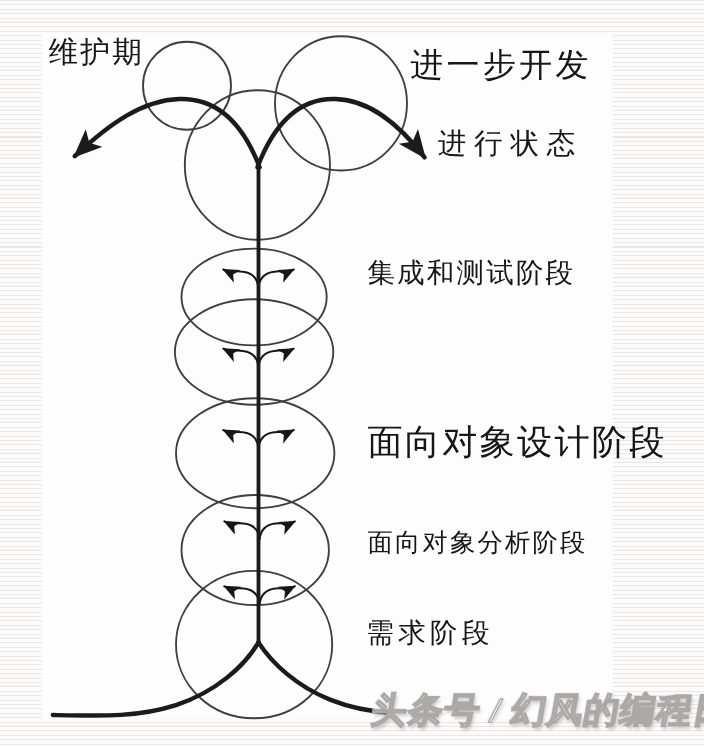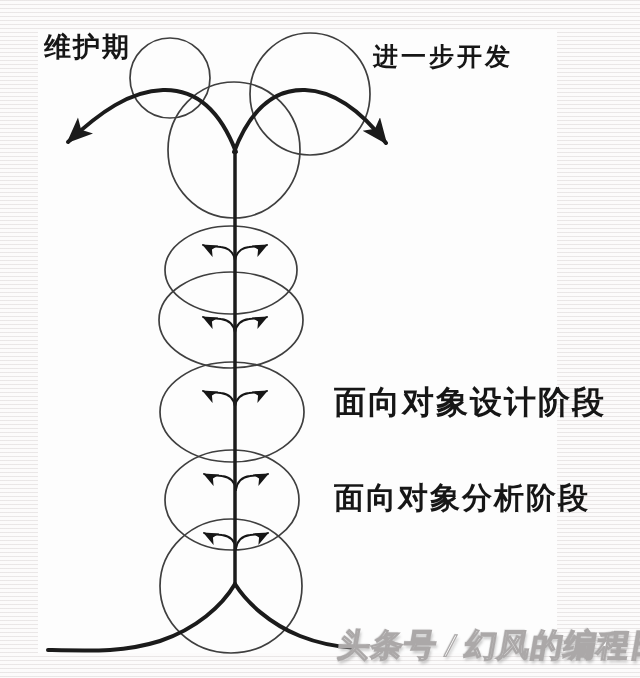--- a/index.html
+++ b/index.html
@@ -13,31 +13,31 @@
     font-family:"Liberation Serif","DejaVu Serif",serif;
   }
   .canvas{
     position:absolute;left:38px;top:30px;width:519px;height:623px;
     background:#fdfdfd;
   }
   svg.draw{position:absolute;left:0;top:0;width:640px;height:678px;}
   .lbl{
     position:absolute;
     color:#161616;
-    font-weight:700;
+    font-weight:400;
     white-space:nowrap;
     line-height:1.05;
   }
   #lbl-maintenance{left:44px;top:33px;font-size:27px;letter-spacing:2px;}
-  #lbl-further{left:373px;top:44px;font-size:25px;letter-spacing:3px;}
+  #lbl-further{left:373px;top:44px;font-size:30px;letter-spacing:3px;}
   #lbl-state{left:398px;top:117px;font-size:26px;letter-spacing:7px;}
   #lbl-integration{left:334px;top:236px;font-size:25px;letter-spacing:2px;}
   #lbl-coding{left:334px;top:296px;font-size:25px;letter-spacing:3px;}
   #lbl-ood{left:334px;top:386px;font-size:32px;letter-spacing:2px;}
-  #lbl-ooa{left:334px;top:482px;font-size:30px;letter-spacing:2px;}
+  #lbl-ooa{left:334px;top:482px;font-size:23px;letter-spacing:2px;}
   #lbl-req{left:333px;top:564px;font-size:25px;letter-spacing:4px;}
   .watermark{
     position:absolute;left:338px;top:624px;
     font-size:32px;font-weight:700;white-space:nowrap;
     color:#ffffff;
     -webkit-text-stroke:1.2px #aba8a8;
     text-shadow:2px 3px 3px rgba(130,130,130,0.45), -1px -1px 1px rgba(160,160,160,0.4);
     transform:skewX(-10deg);
     letter-spacing:1px;
   }
@@ -97,18 +97,21 @@
 
     <path d="M236,152 C220,110 196,89 163,90 C130,91 100,112 68,142" stroke="#1b1b1b" stroke-width="4" marker-end="url(#head-big)"></path>
     <path d="M234,152 C250,110 274,89 305,90 C336,91 362,112 386,143" stroke="#1b1b1b" stroke-width="4" marker-end="url(#head-big)"></path>
 
     <path d="M235,584 C222,606 196,629 160,641 C125,652 95,651 48,650" stroke="#1b1b1b" stroke-width="4"></path>
     <path d="M235,584 C247,603 270,624 300,636 C320,644 338,647 356,648" stroke="#1b1b1b" stroke-width="4"></path>
   </svg>
 
   <div class="lbl" id="lbl-maintenance">维护期</div>
   <div class="lbl" id="lbl-further">进一步开发</div>
+  <div class="lbl" id="lbl-state">进行状态</div>
+  <div class="lbl" id="lbl-integration">集成和测试阶段</div>
   <div class="lbl" id="lbl-ood">面向对象设计阶段</div>
   <div class="lbl" id="lbl-ooa">面向对象分析阶段</div>
+  <div class="lbl" id="lbl-req">需求阶段</div>
 
   <div class="watermark">头条号 / 幻风的编程日记</div>
 
 </div>
 
 </body></html>

